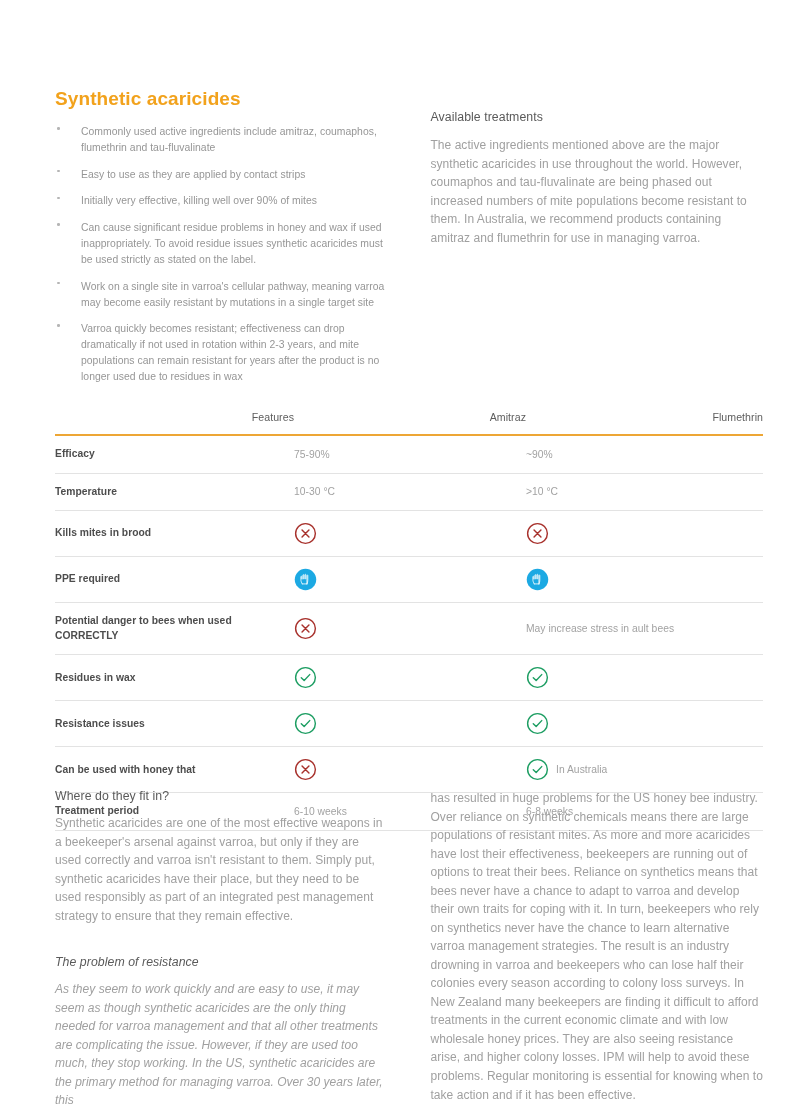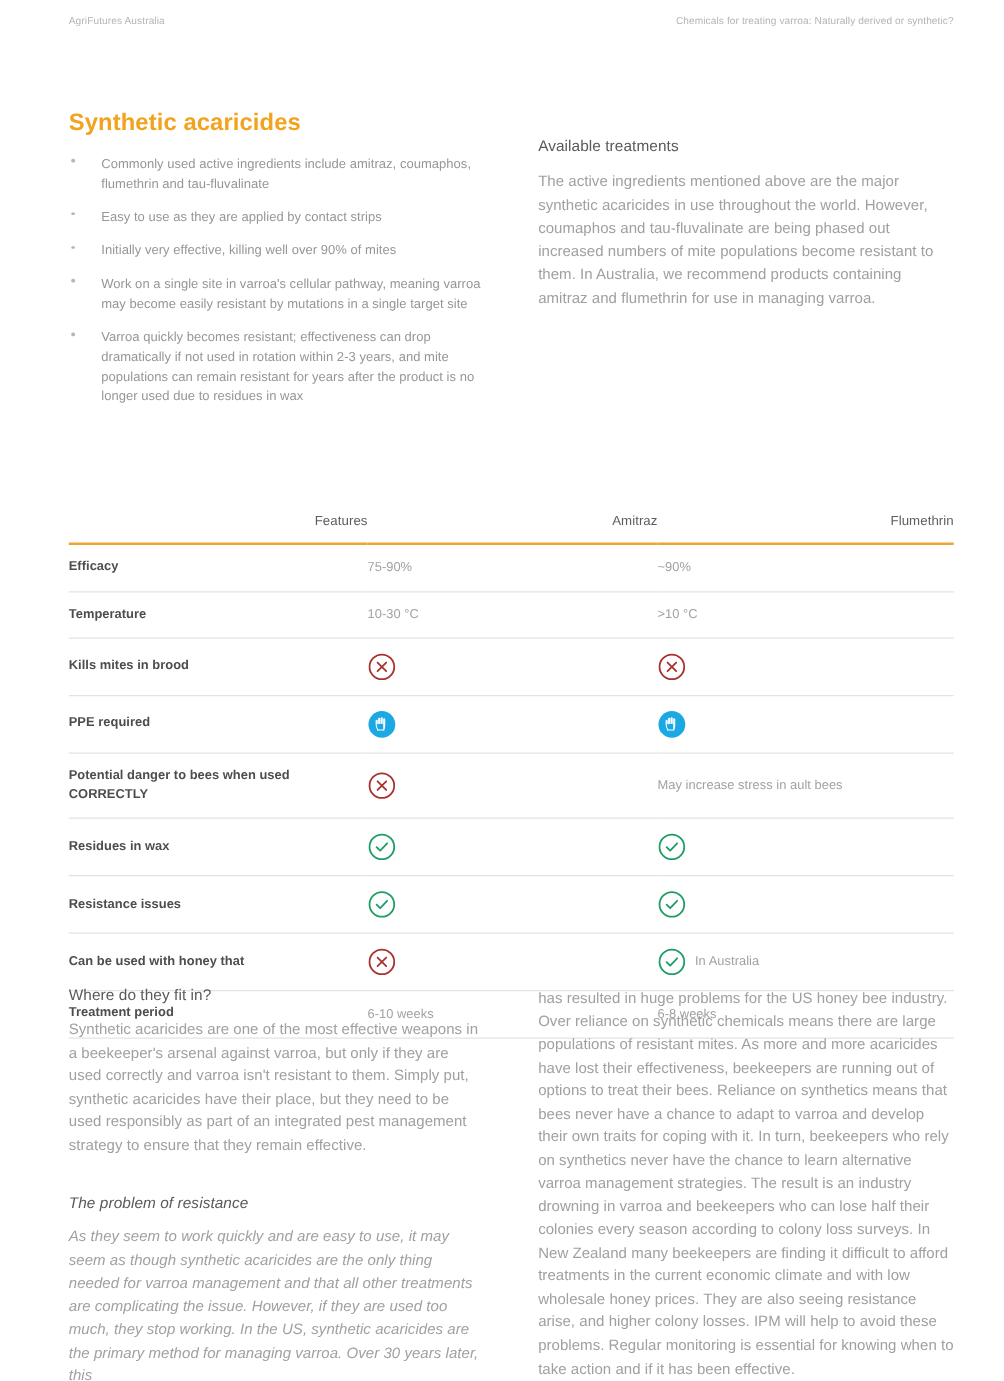--- a/index.html
+++ b/index.html
@@ -169,33 +169,30 @@
   }
   .cols-bottom .col { width: 333px; }
   .cols-bottom h3.sub-title { margin-bottom: 11px; }
   .cols-bottom .block + .block { margin-top: 30px; font-style: italic; }
 </style>
 </head>
 <body>
 
 <div class="page">
 
-  <div class="runhead">
-    <span class="left">AgriFutures Australia</span>
-    <span class="right">Chemicals for treating varroa: Naturally derived or synthetic?</span>
-  </div>
 
   <div class="cols">
 
     <div class="col">
       <h2 class="section-title">Synthetic acaricides</h2>
       <ul class="bullets">
         <li><span class="dot"></span><span>Commonly used active ingredients include amitraz, coumaphos, flumethrin and tau-fluvalinate</span></li>
         <li><span class="dot"></span><span>Easy to use as they are applied by contact strips</span></li>
         <li><span class="dot"></span><span>Initially very effective, killing well over 90% of mites</span></li>
+        <li><span class="dot"></span><span>Can cause significant residue problems in honey and wax if used inappropriately. To avoid residue issues synthetic acaricides must be used strictly as stated on the label.</span></li>
         <li><span class="dot"></span><span>Work on a single site in varroa's cellular pathway, meaning varroa may become easily resistant by mutations in a single target site</span></li>
         <li><span class="dot"></span><span>Varroa quickly becomes resistant; effectiveness can drop dramatically if not used in rotation within 2-3 years, and mite populations can remain resistant for years after the product is no longer used due to residues in wax</span></li>
       </ul>
     </div>
 
     <div class="col">
       <h3 class="sub-title" style="margin-top:22px;">Available treatments</h3>
       <p class="body">The active ingredients mentioned above are the major synthetic acaricides in use throughout the world. However, coumaphos and tau-fluvalinate are being phased out increased numbers of mite populations become resistant to them. In Australia, we recommend products containing amitraz and flumethrin for use in managing varroa.</p>
     </div>
 

